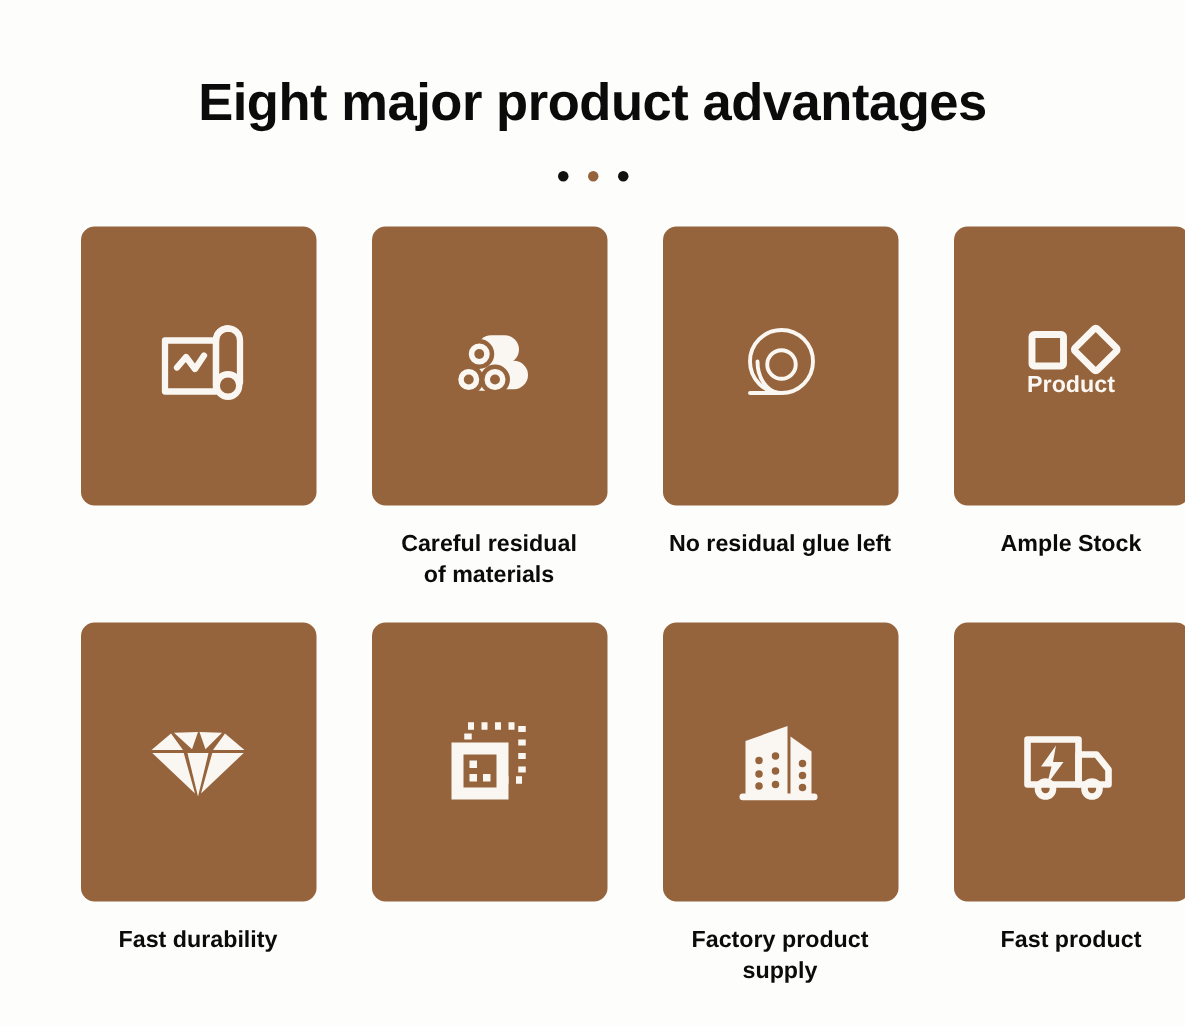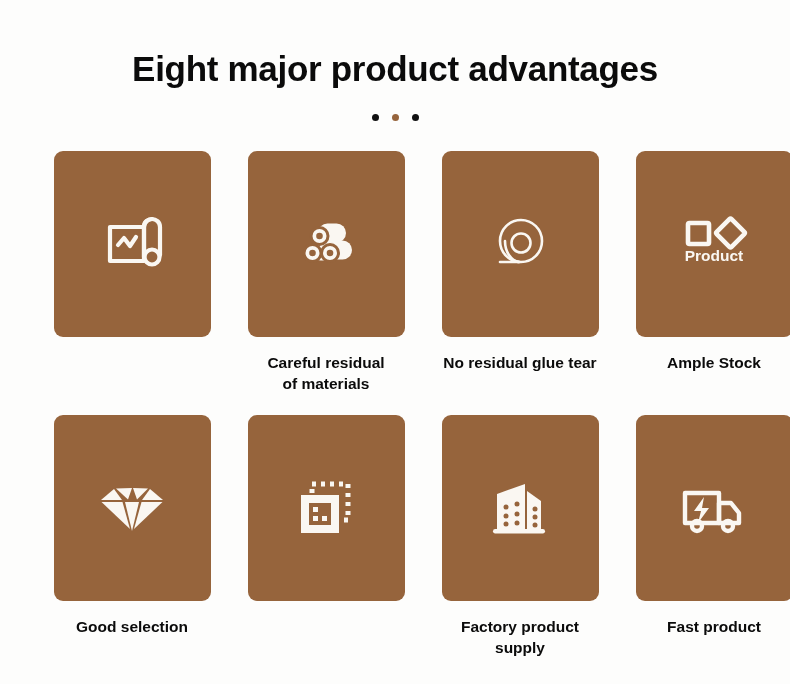--- a/index.html
+++ b/index.html
@@ -168,21 +168,21 @@
         <div class="card">
           <svg width="78" height="78" viewBox="0 0 78 78">
             <g fill="none" stroke="#faf7f2" stroke-width="2.6" stroke-linecap="round" stroke-linejoin="round">
               <circle cx="40" cy="36" r="21"></circle>
               <circle cx="40" cy="38" r="9.5"></circle>
               <path d="M19 57 h19"></path>
               <path d="M24 36 a16 21 0 0 0 14 21"></path>
             </g>
           </svg>
         </div>
-        <div class="cell-label">No residual glue tear</div>
+        <div class="cell-label">No residual glue left</div>
       </div>
 
       <div class="cell">
         <div class="card">
           <svg width="86" height="78" viewBox="0 0 86 78">
               <rect x="17" y="18" width="21" height="21" rx="1.5" fill="none" stroke="#faf7f2" stroke-width="4.6"></rect>
               <rect x="49" y="17.5" width="21" height="21" rx="1.5" fill="none" stroke="#faf7f2" stroke-width="4.6" transform="rotate(45 59.5 28)"></rect>
               <text x="43" y="56" text-anchor="middle" font-family="Liberation Sans, sans-serif" font-size="15.5" font-weight="700" fill="#faf7f2">Product</text>
           </svg>
         </div>
@@ -207,21 +207,21 @@
               <path d="M58 20 L71 31 L50 31 z"></path>
 
               <path d="M9.5 33 L30.5 33 L38 60 z"></path>
 
               <path d="M33 33 L47 33 L40 62 z"></path>
 
               <path d="M49.5 33 L70.5 33 L42 60 z"></path>
             </g>
           </svg>
         </div>
-        <div class="cell-label">Good selection</div>
+        <div class="cell-label">Fast durability</div>
       </div>
 
       <div class="cell">
         <div class="card">
           <svg width="78" height="78" viewBox="0 0 78 78">
 
             <rect x="25" y="15" width="36" height="36" fill="none" stroke="#faf7f2" stroke-width="5" stroke-dasharray="4 5" stroke-linecap="butt"></rect>
 
             <rect x="14" y="26" width="38" height="38" fill="#faf7f2"></rect>
             <rect x="22" y="34" width="22" height="22" fill="#96643c"></rect>

